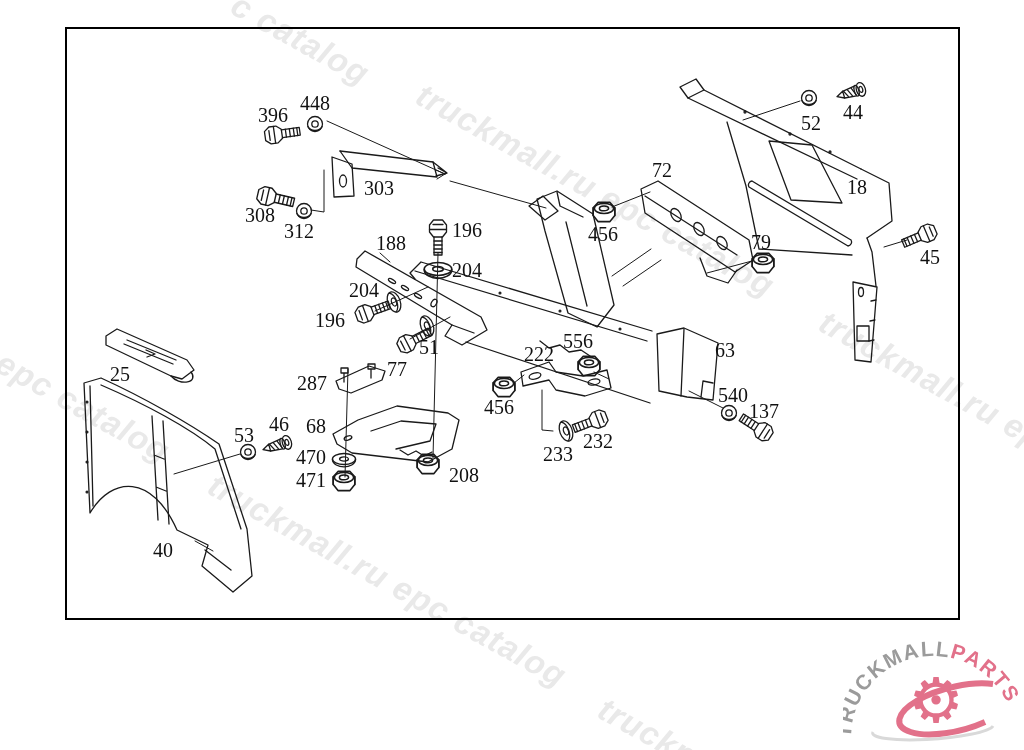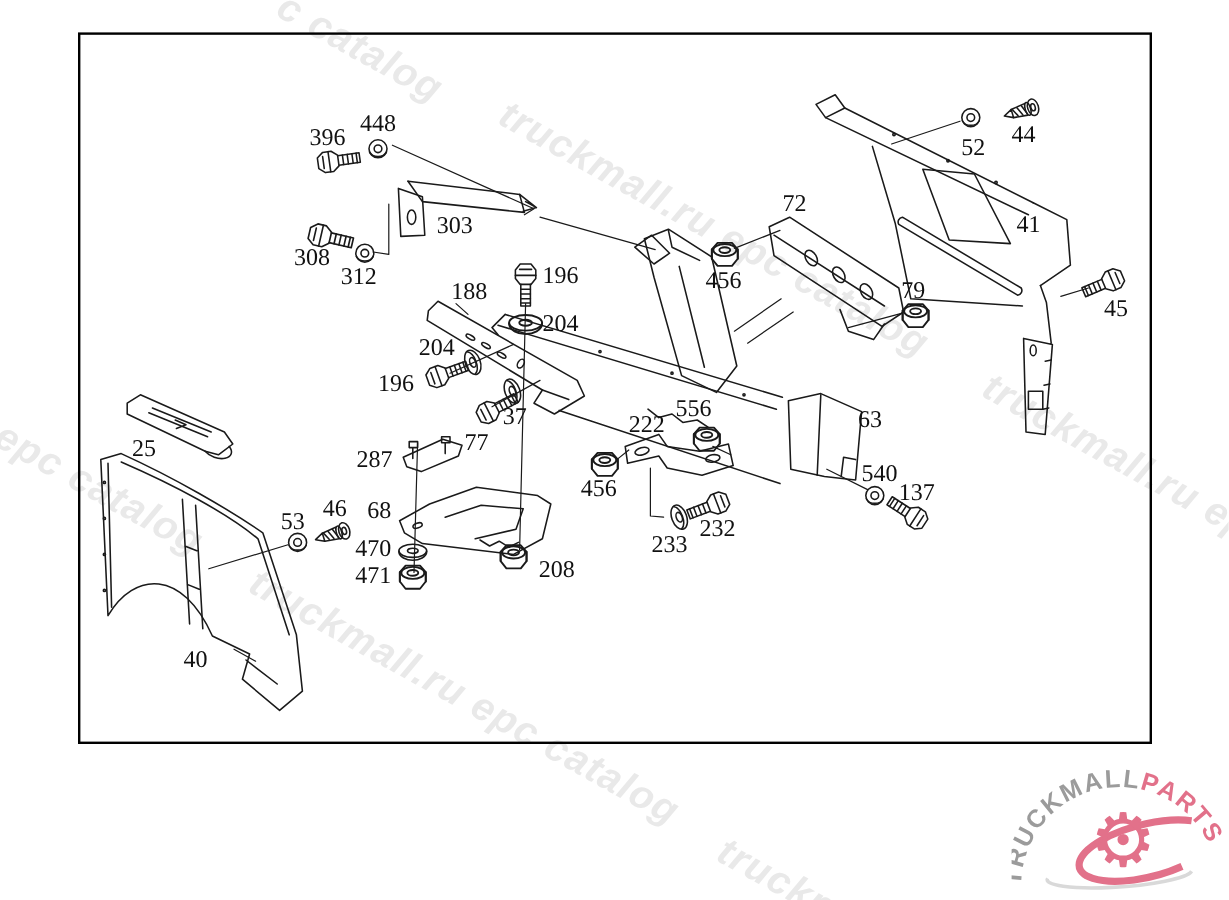--- a/index.html
+++ b/index.html
@@ -209,35 +209,35 @@
   <div class="lbl" style="left:258px;top:104px">396</div>
   <div class="lbl" style="left:300px;top:92px">448</div>
   <div class="lbl" style="left:364px;top:177px">303</div>
   <div class="lbl" style="left:245px;top:204px">308</div>
   <div class="lbl" style="left:284px;top:220px">312</div>
   <div class="lbl" style="left:376px;top:232px">188</div>
   <div class="lbl" style="left:452px;top:219px">196</div>
   <div class="lbl" style="left:452px;top:259px">204</div>
   <div class="lbl" style="left:349px;top:279px">204</div>
   <div class="lbl" style="left:315px;top:309px">196</div>
-  <div class="lbl" style="left:419px;top:336px">37</div>
+  <div class="lbl" style="left:419px;top:336px">51</div>
   <div class="lbl" style="left:387px;top:358px">77</div>
   <div class="lbl" style="left:297px;top:372px">287</div>
   <div class="lbl" style="left:306px;top:415px">68</div>
   <div class="lbl" style="left:234px;top:424px">53</div>
   <div class="lbl" style="left:269px;top:413px">46</div>
   <div class="lbl" style="left:296px;top:446px">470</div>
   <div class="lbl" style="left:296px;top:469px">471</div>
   <div class="lbl" style="left:449px;top:464px">208</div>
   <div class="lbl" style="left:588px;top:223px">456</div>
   <div class="lbl" style="left:652px;top:159px">72</div>
   <div class="lbl" style="left:751px;top:231px">79</div>
   <div class="lbl" style="left:801px;top:112px">52</div>
   <div class="lbl" style="left:843px;top:101px">44</div>
-  <div class="lbl" style="left:847px;top:176px">41</div>
+  <div class="lbl" style="left:847px;top:176px">18</div>
   <div class="lbl" style="left:920px;top:246px">45</div>
   <div class="lbl" style="left:563px;top:330px">556</div>
   <div class="lbl" style="left:524px;top:343px">222</div>
   <div class="lbl" style="left:715px;top:339px">63</div>
   <div class="lbl" style="left:484px;top:396px">456</div>
   <div class="lbl" style="left:718px;top:384px">540</div>
   <div class="lbl" style="left:749px;top:400px">137</div>
   <div class="lbl" style="left:543px;top:443px">233</div>
   <div class="lbl" style="left:583px;top:430px">232</div>
   <div class="lbl" style="left:110px;top:363px">25</div>

